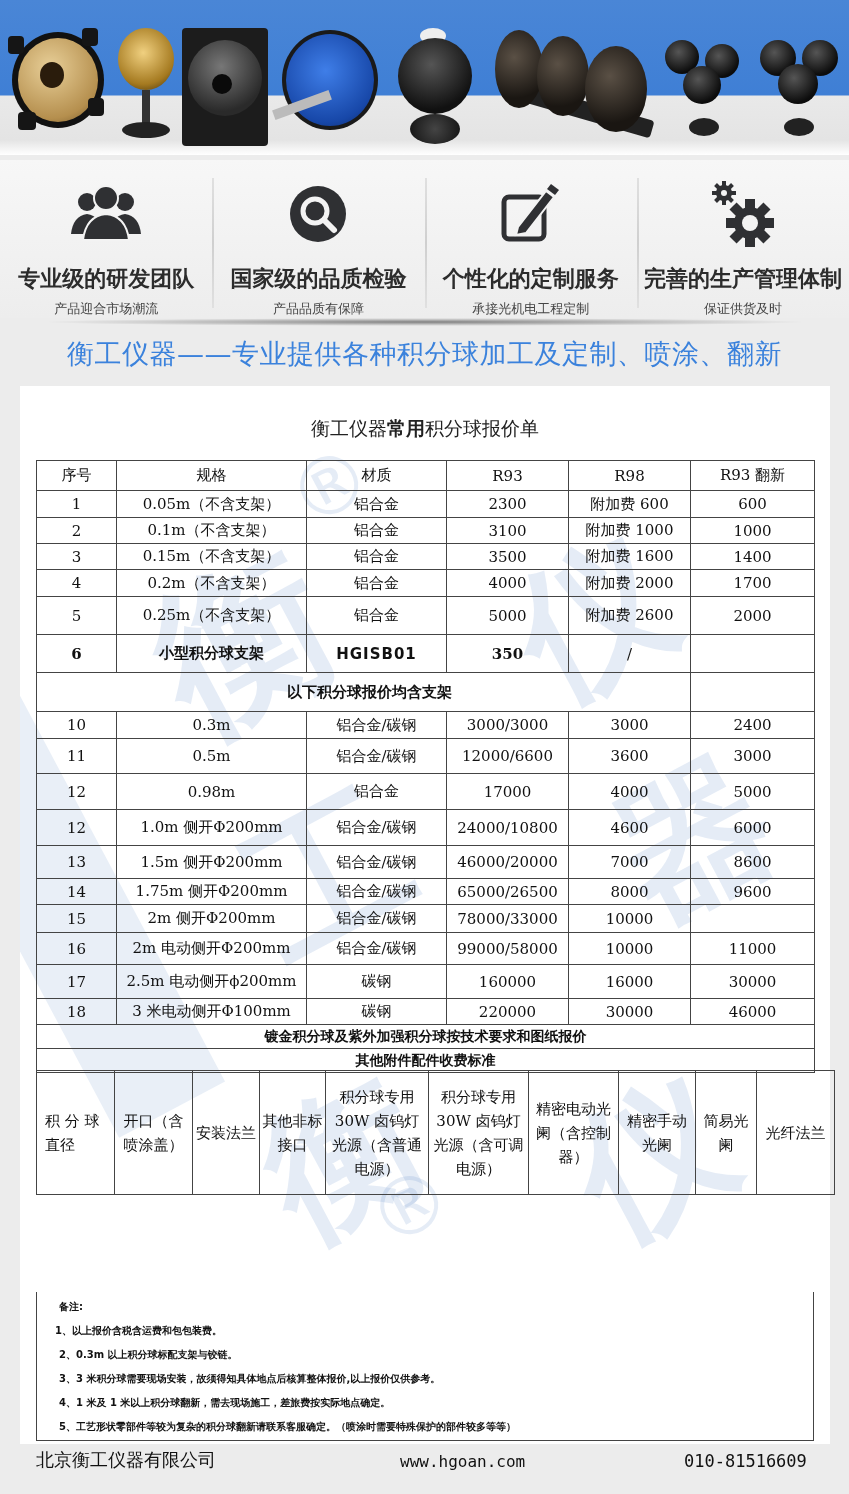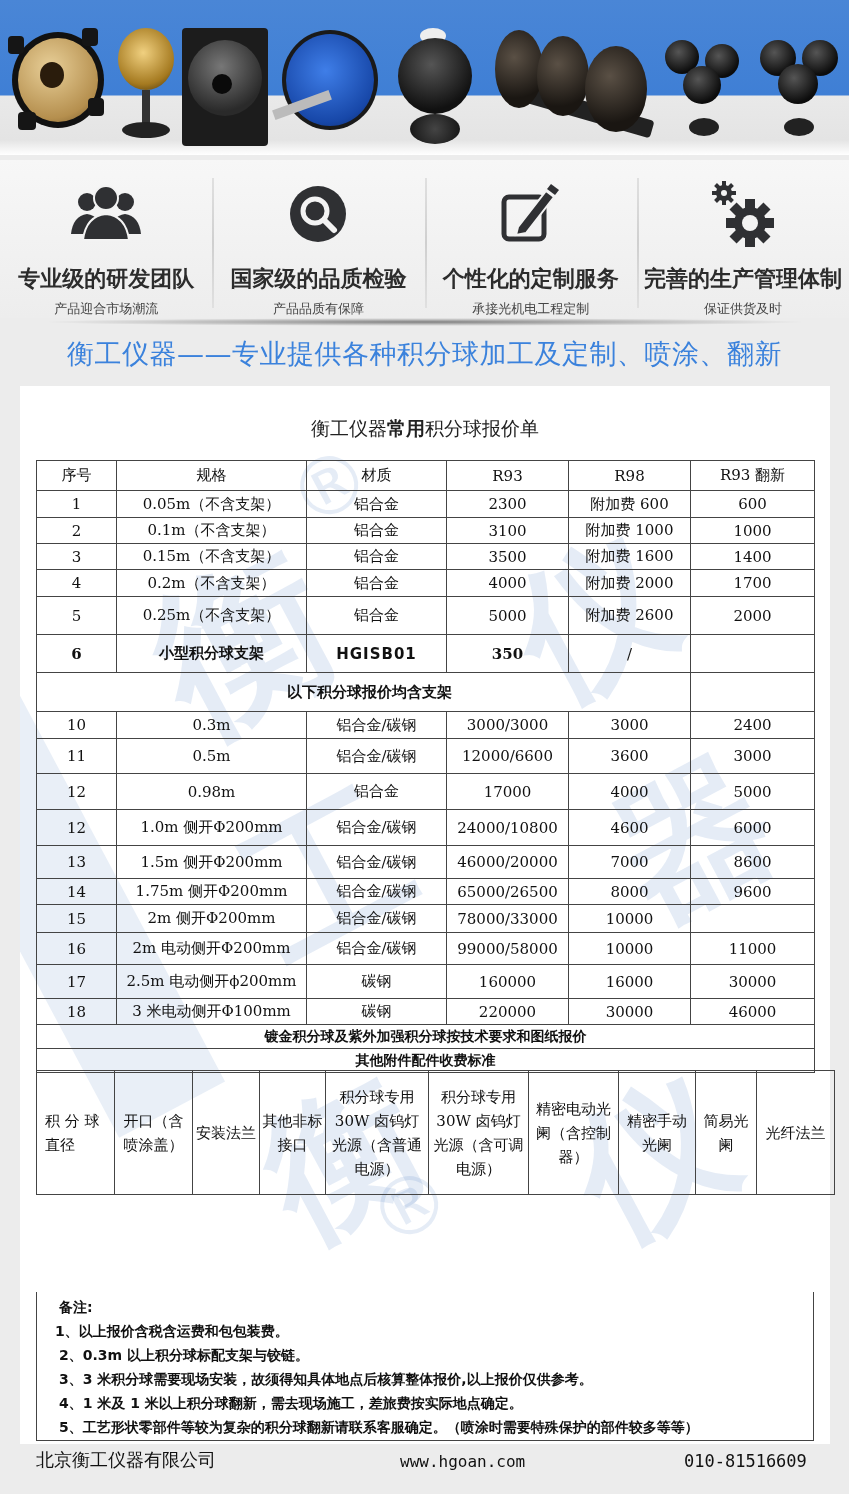--- a/index.html
+++ b/index.html
@@ -43,21 +43,21 @@
   td, th { border: 1px solid #444; text-align: center; vertical-align: middle; font-size: 15px; font-weight: normal; color: #111; }
   .t1 { top: 460px; }
   .t1 .bold { font-weight: bold; }
   .t1 .sans-bold { font-family: "DejaVu Sans", "Liberation Sans", sans-serif; font-weight: bold; font-size: 15px; letter-spacing: 1px; }
   .span-row { font-weight: bold; font-size: 15px; }
   .t2 { top: 1070px; }
   .t2 td { font-size: 15px; line-height: 24px; padding: 0 2px; }
   .left { text-align: left; padding-left: 8px !important; }
 
   .notes { position: absolute; left: 36px; top: 1292px; width: 778px; height: 149px; border: 1px solid #444; border-top: none; padding: 3px 0 0 22px; }
-  .notes div { font-family: "DejaVu Sans", "Liberation Sans", sans-serif; font-weight: bold; font-size: 14px; line-height: 24px; color: #111; }
+  .notes div { font-family: "DejaVu Sans", "Liberation Sans", sans-serif; font-weight: bold; font-size: 10px; line-height: 24px; color: #111; }
   .notes .n1 { margin-left: -4px; }
 
   .footer { position: absolute; top: 1448px; font-size: 18px; color: #111; }
   .footer.company { left: 36px; font-family: "DejaVu Sans", sans-serif; font-size: 18px; }
   .footer.site { left: 400px; font-family: "DejaVu Sans Mono", "Liberation Mono", monospace; font-size: 16px; top: 1452px; }
   .footer.phone { left: 684px; font-family: "DejaVu Sans Mono", "Liberation Mono", monospace; font-size: 17px; top: 1451px; }
 </style>
 </head>
 <body>
 

